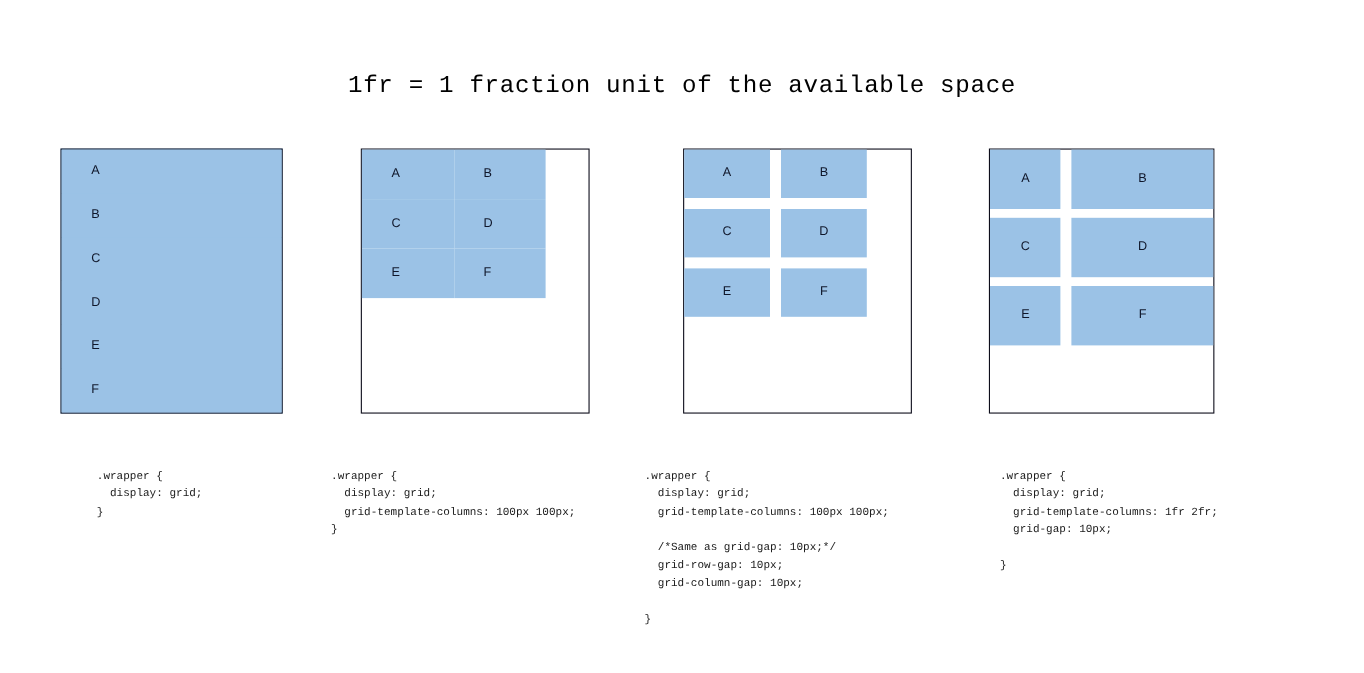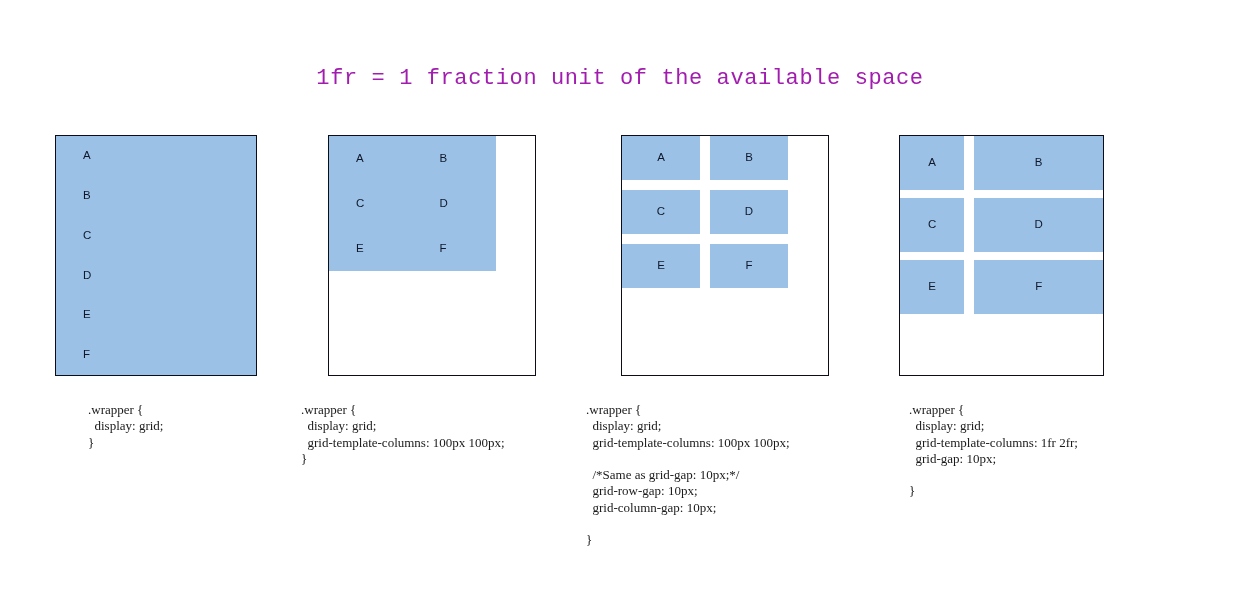--- a/index.html
+++ b/index.html
@@ -18,21 +18,21 @@
 
   #page-title {
     position: absolute;
     left: 0;
     top: 66px;
     width: 1240px;
     text-align: center;
     font-family: "Liberation Mono", monospace;
     font-size: 22px;
     letter-spacing: 0.6px;
-    color: #a21caf;
+    color: #000000;
     white-space: pre;
   }
 
   #panels {
     position: absolute;
     left: 0;
     top: 135px;
     width: 1240px;
     height: 470px;
   }
@@ -116,23 +116,23 @@
     display: grid;
     grid-template-columns: 1fr 2fr;
     grid-template-rows: repeat(3, 54px);
     column-gap: 10px;
     row-gap: 8px;
   }
 
   
   .code {
     position: absolute;
-    top: 267px;
-    font-family: Liberation Serif, serif;
-    font-size: 13px;
+    top: 291px;
+    font-family: Liberation Mono, monospace;
+    font-size: 10px;
     line-height: 16.3px;
     color: #1a1a1a;
     white-space: pre-wrap;
     word-break: break-word;
     margin: 0;
   }
   .code-1 { left: 33px;  width: 210px; }
   .code-2 { left: -27px; width: 240px; }
   .code-3 { left: -35px; width: 300px; }
   .code-4 { left: 10px;  width: 290px; }

